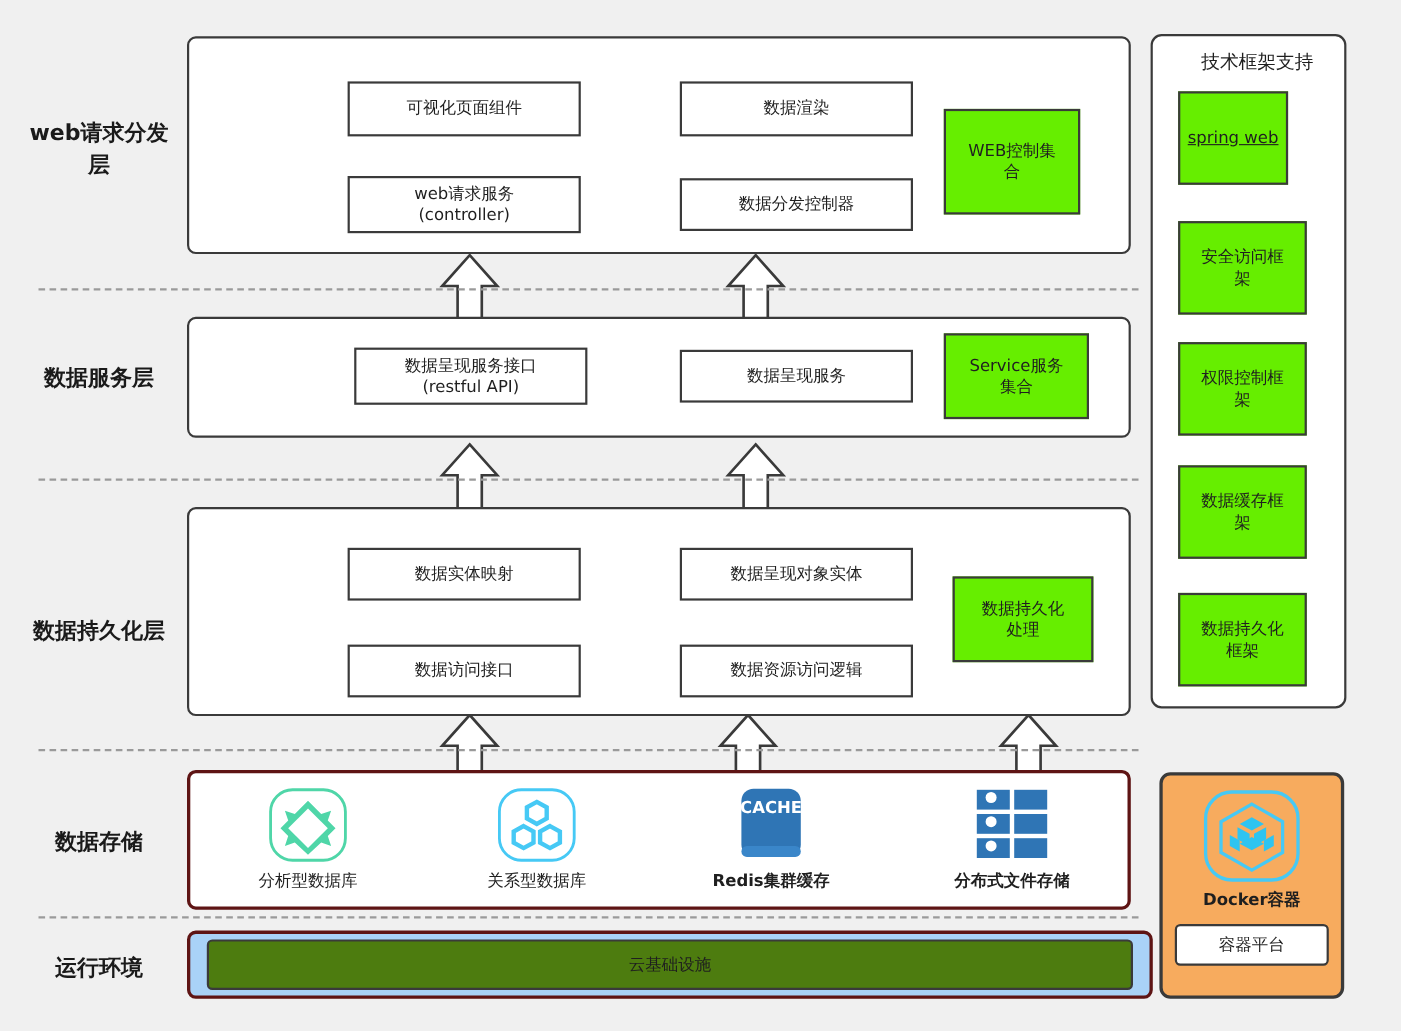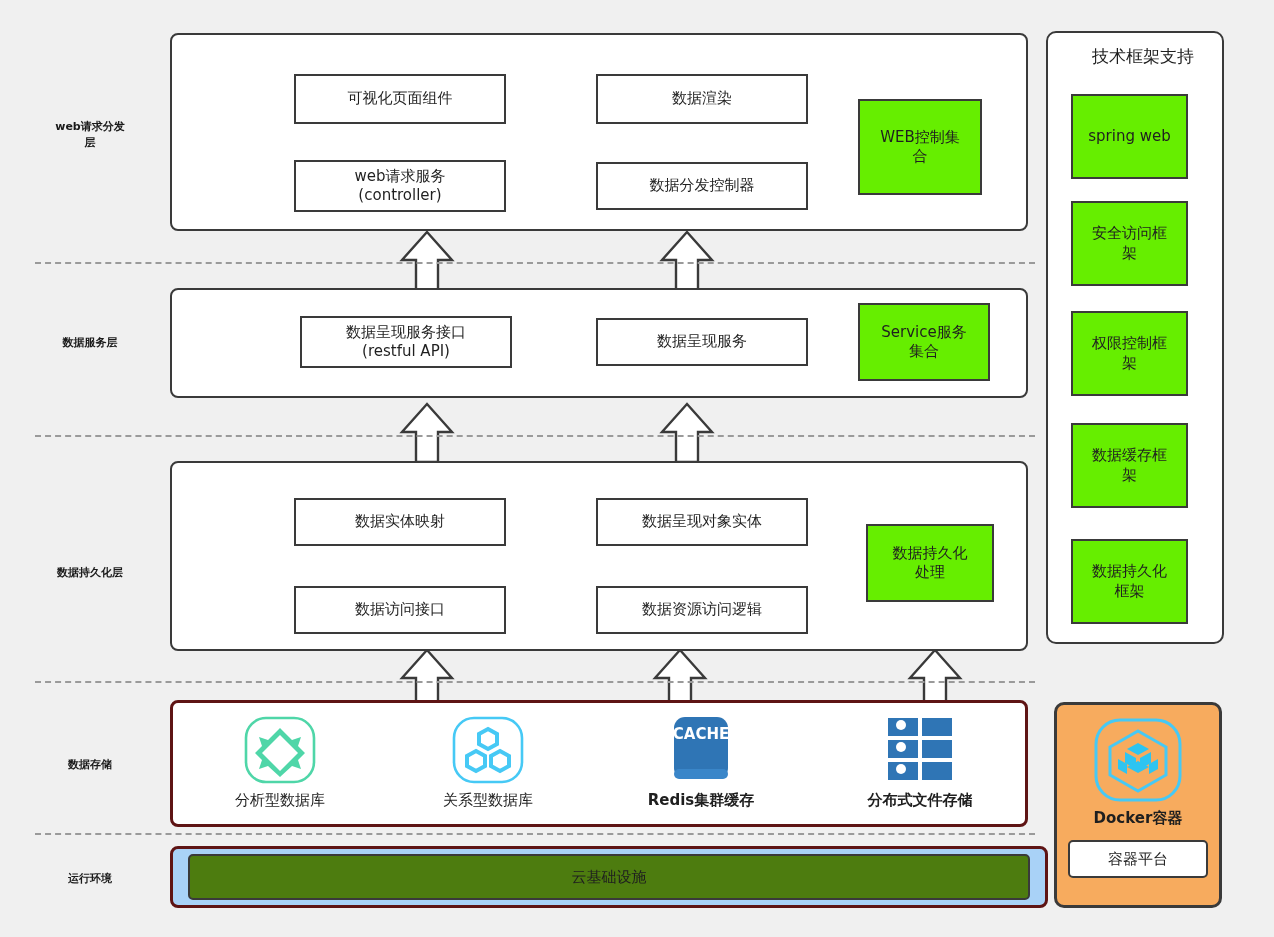--- a/index.html
+++ b/index.html
@@ -9,34 +9,34 @@
     font-family:"DejaVu Sans","Liberation Sans",sans-serif;
     overflow:hidden;
     position:relative;
   }
   #stage{position:absolute;left:0;top:0;width:1274px;height:937px;}
   .abs{position:absolute;box-sizing:border-box;}
 
   
   .layer-label{
     display:flex;align-items:center;justify-content:center;
-    font-weight:bold;font-size:11px;color:#1a1a1a;
+    font-weight:bold;font-size:20px;color:#1a1a1a;
     text-align:center;line-height:1.45;
   }
 
   
   .layer-panel{
     background:#ffffff;border:2px solid #3a3a3a;border-radius:8px;
   }
 
   
   .node{
     background:#ffffff;border:2px solid #3a3a3a;
     display:flex;align-items:center;justify-content:center;
-    text-align:center;font-size:15px;color:#1f1f1f;line-height:1.3;
+    text-align:center;font-size:15px;color:#1f1f1f;line-height:1.3;margin-left:22px;
   }
   .node.two-line{line-height:1.28;}
 
   
   .green{
     background:#66ee00;border:2px solid #3a3a3a;
     display:flex;align-items:center;justify-content:center;
     text-align:center;font-size:15px;color:#1f1f1f;line-height:1.3;
   }
 
@@ -262,21 +262,21 @@
   <div class="abs layer-label" style="left:10px;top:864px;width:160px;height:30px;">运行环境</div>
 
   <div class="abs runtime-panel" style="left:170px;top:846px;width:878px;height:62px;">
     <div class="runtime-inner" style="width:838px;height:42px;">云基础设施</div>
   </div>
 
   <div class="abs rail" style="left:1046px;top:31px;width:178px;height:613px;"></div>
 
   <div class="abs rail-title" style="left:1046px;top:42px;width:178px;height:28px;">技术框架支持</div>
 
-  <div class="abs rail-item" style="left:1071px;top:94px;width:117px;height:85px;">spring web</div>
+  <div class="abs rail-item" style="left:1071px;top:83px;width:100px;height:85px;text-decoration:underline;">spring web</div>
 
   <div class="abs rail-item" style="left:1071px;top:201px;width:117px;height:85px;">
     <span>
       <span>安全访问框</span><br>
       <span>架</span>
     </span>
   </div>
 
   <div class="abs rail-item" style="left:1071px;top:311px;width:117px;height:85px;">
     <span>

